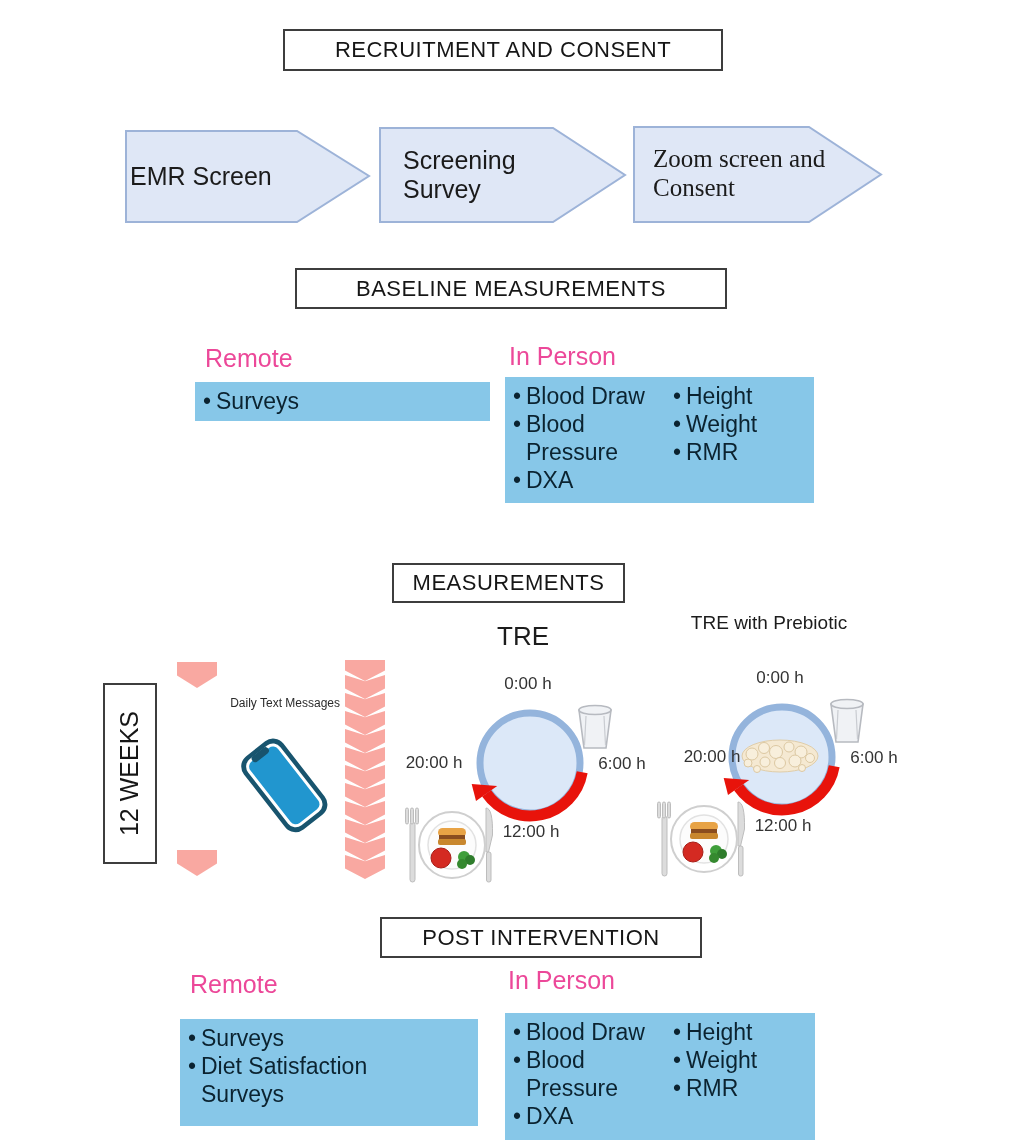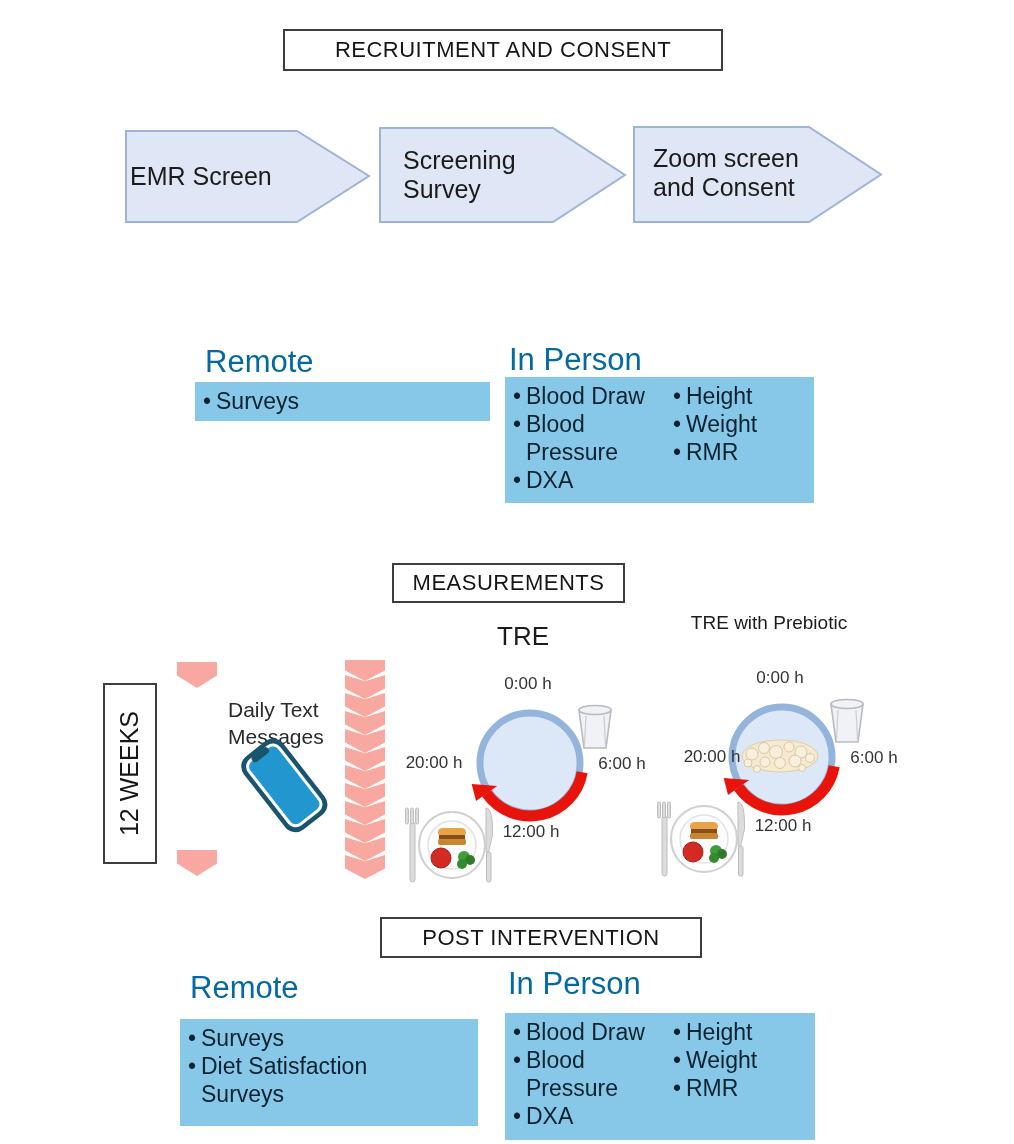--- a/index.html
+++ b/index.html
@@ -16,21 +16,21 @@
   }
   
   .flow-step{position:absolute;}
   .flow-step svg{position:absolute;left:0;top:0;}
   .flow-step polygon{fill:var(--arrow-fill,#dfe7f6);stroke:var(--arrow-stroke,#9db3d8);stroke-width:2;}
   .flow-label{
     position:absolute;top:0;bottom:0;display:flex;align-items:center;
     font-size:25px;line-height:1.18;color:#1b1b1b;
   }
   
-  .col-heading{position:absolute;font-size:31px;color:#0369a1;}
+  .col-heading{position:absolute;font-size:25px;color:#ec4899;}
   .bluebox{
     position:absolute;background:var(--box-blue,#87c7e8);
     font-size:23px;line-height:28px;color:#0b2330;box-sizing:border-box;padding:5px 8px;
   }
   .bullet-item{display:flex;}
   .bullet-item .bullet{width:13px;flex:0 0 13px;}
   .bullet-item .txt{flex:1;}
   .two-col{display:flex;}
   .two-col .c1{width:160px;}
   .two-col .c2{flex:1;}
@@ -40,21 +40,21 @@
     display:flex;align-items:center;justify-content:center;
   }
   .vweeks span{transform:rotate(-90deg);white-space:nowrap;font-size:25px;color:#161616;}
   
   .chev{width:40px;background:var(--pink,#f9a8a1);}
   .chev.flat{height:26px;clip-path:polygon(0 0,100% 0,100% 52%,50% 100%,0 52%);}
   .chev-stack{position:absolute;display:flex;flex-direction:column;width:40px;}
   .chev-stack .chev{height:24px;margin-top:-6px;clip-path:polygon(0 0,50% 26%,100% 0,100% 56%,50% 100%,0 56%);}
   .chev-stack .chev:first-child{margin-top:0;height:21px;clip-path:polygon(0 0,100% 0,100% 50%,50% 100%,0 50%);}
   
-  .small-label{position:absolute;font-size:21px;line-height:1.3;color:#2a2a2a;text-align:left;}
+  .small-label{position:absolute;font-size:12px;line-height:1.3;color:#2a2a2a;text-align:right;}
   .arm-label{position:absolute;font-size:26px;color:#1c1c1c;text-align:center;}
   
   .clock{position:absolute;width:250px;height:250px;}
   .clock svg{position:absolute;left:0;top:0;}
   .ring{fill:var(--ring-fill,#dce8f8);stroke:var(--ring-blue,#94b4dc);stroke-width:7;}
   .redarc{stroke:var(--red,#e8130b);stroke-width:11;fill:none;}
   .redhead{fill:var(--red,#e8130b);}
   .clock-label{position:absolute;font-size:17px;color:#333;text-align:center;white-space:nowrap;}
   .glass{fill:#f0f2f5;stroke:#b7bac0;stroke-width:1.6;}
   .plate-outer{fill:#ffffff;stroke:#cfcfcf;stroke-width:2;}
@@ -81,27 +81,30 @@
     <div class="flow-label" style="left:5px;width:170px;">EMR Screen</div>
   </div>
 
   <div class="flow-step" style="left:379px;top:127px;width:248px;height:96px;">
     <svg width="248" height="96" viewBox="0 0 248 96">
       <polygon points="1,1 174,1 246,48 174,95 1,95"></polygon>
     </svg>
     <div class="flow-label" style="left:24px;width:145px;">Screening Survey</div>
   </div>
 
-  <div class="flow-step" style="left:633px;top:126px;width:250px;height:94px;">
+  <div class="flow-step" style="left:633px;top:126px;width:250px;height:94px;font-family:Liberation Serif, serif;">
     <svg width="250" height="97" viewBox="0 0 250 97">
       <polygon points="1,1 176,1 248,48.5 176,96 1,96"></polygon>
     </svg>
     <div class="flow-label" style="left:20px;width:175px;">Zoom screen and Consent</div>
   </div>
 
+  <div class="title-box" style="left:295px;top:268px;width:428px;height:37px;">
+    <span>BASELINE MEASUREMENTS</span>
+  </div>
 
   <div class="col-heading" style="left:205px;top:344px;">Remote</div>
   <div class="bluebox" style="left:195px;top:382px;width:295px;height:39px;">
     <div>
         <div class="bullet-item">
           <span class="bullet">•</span>
           <span class="txt">Surveys</span>
         </div>
       </div>
   </div>

